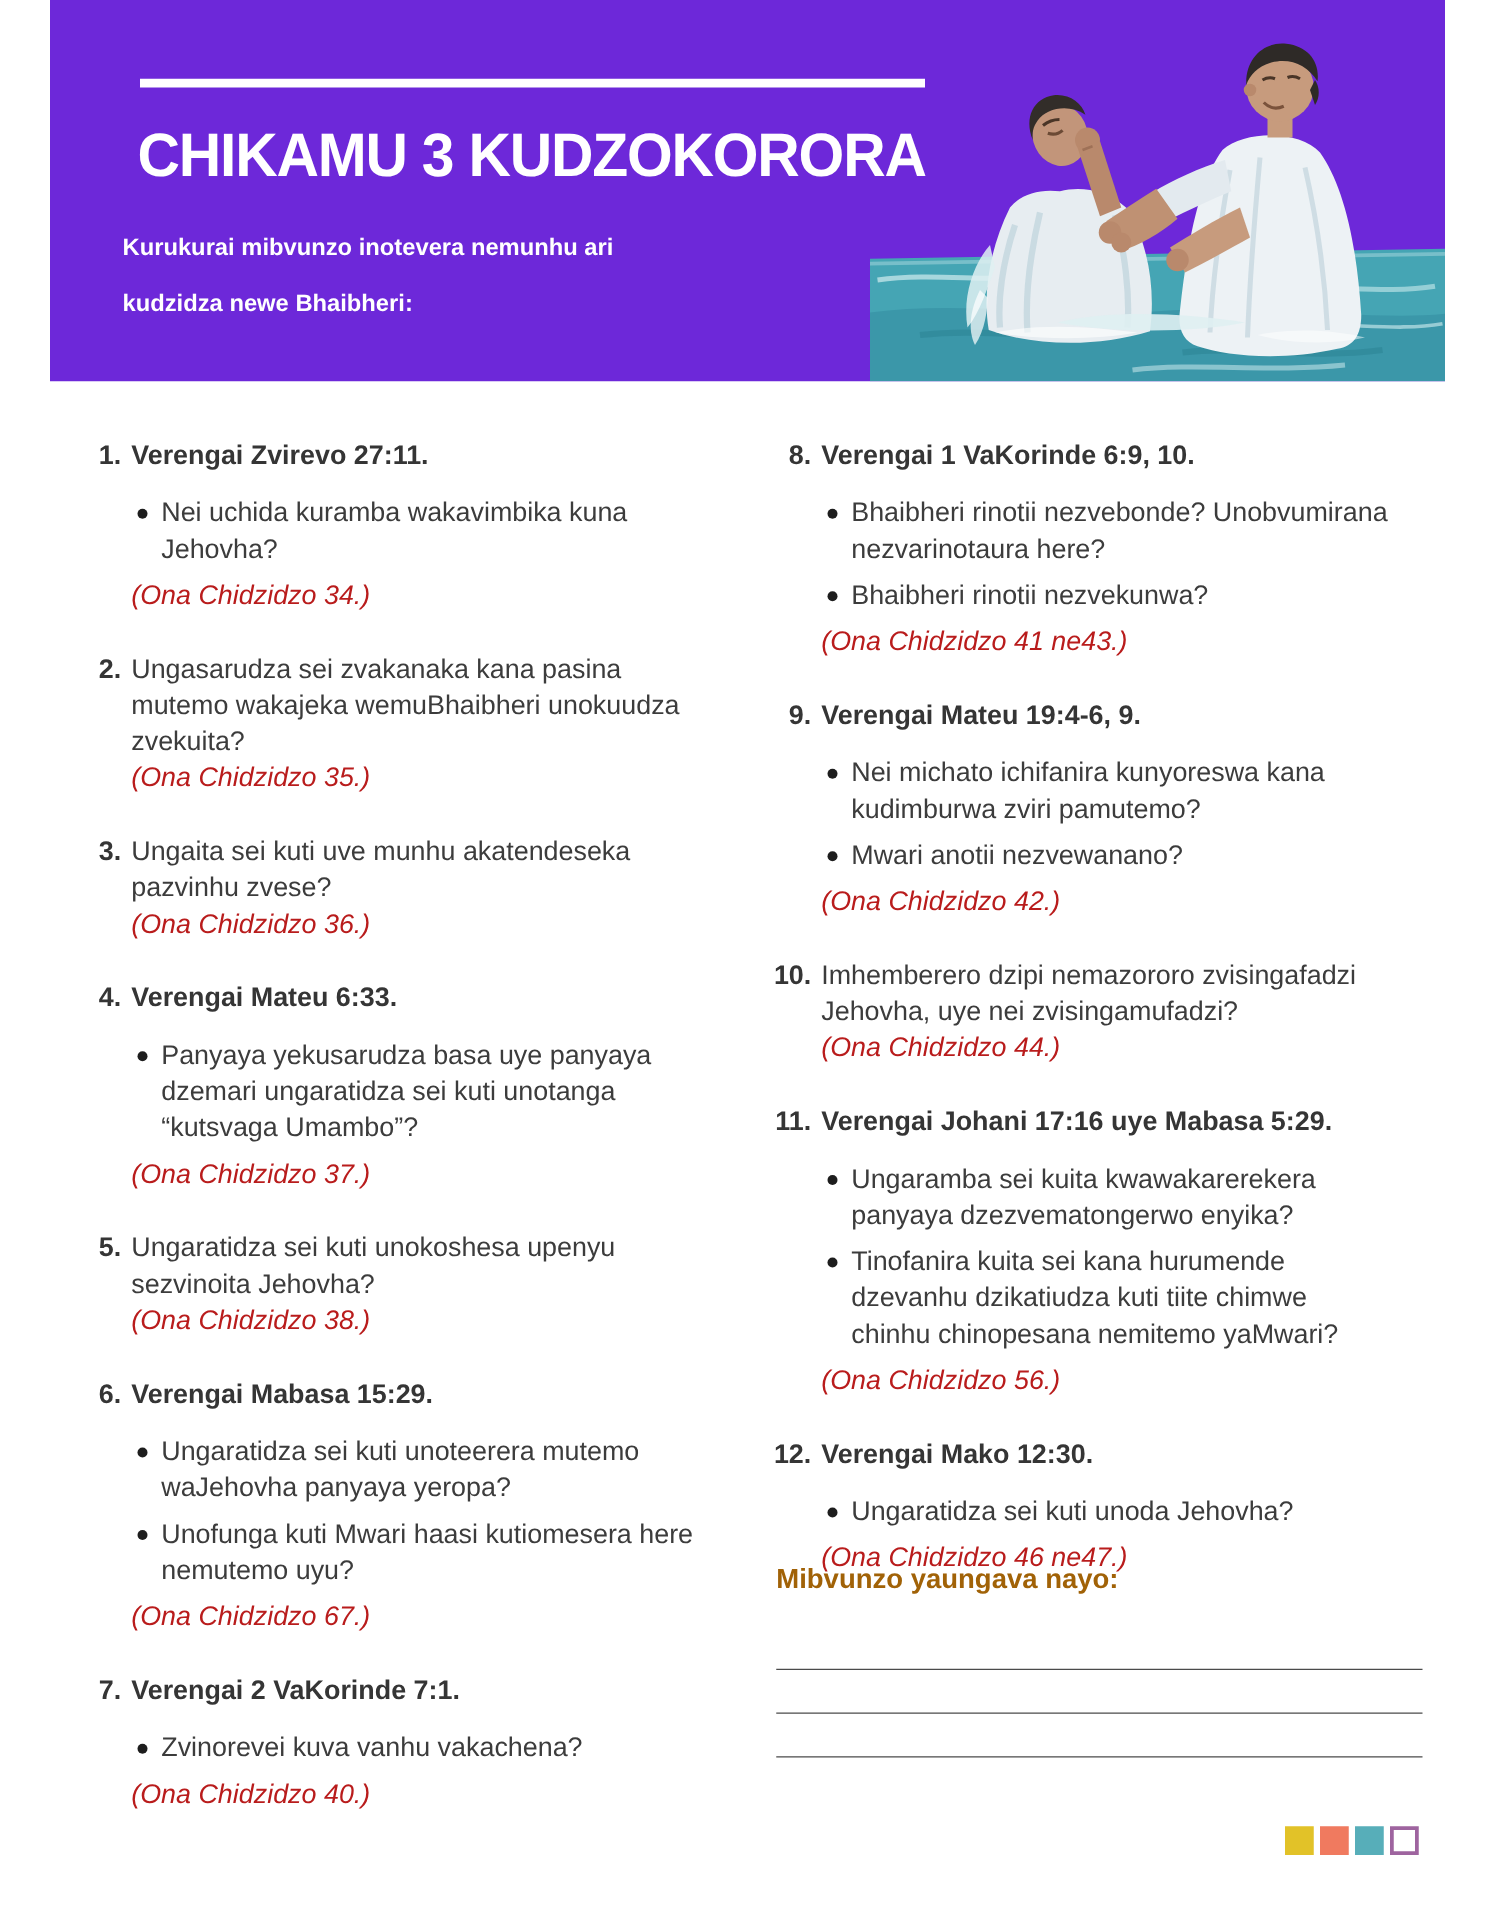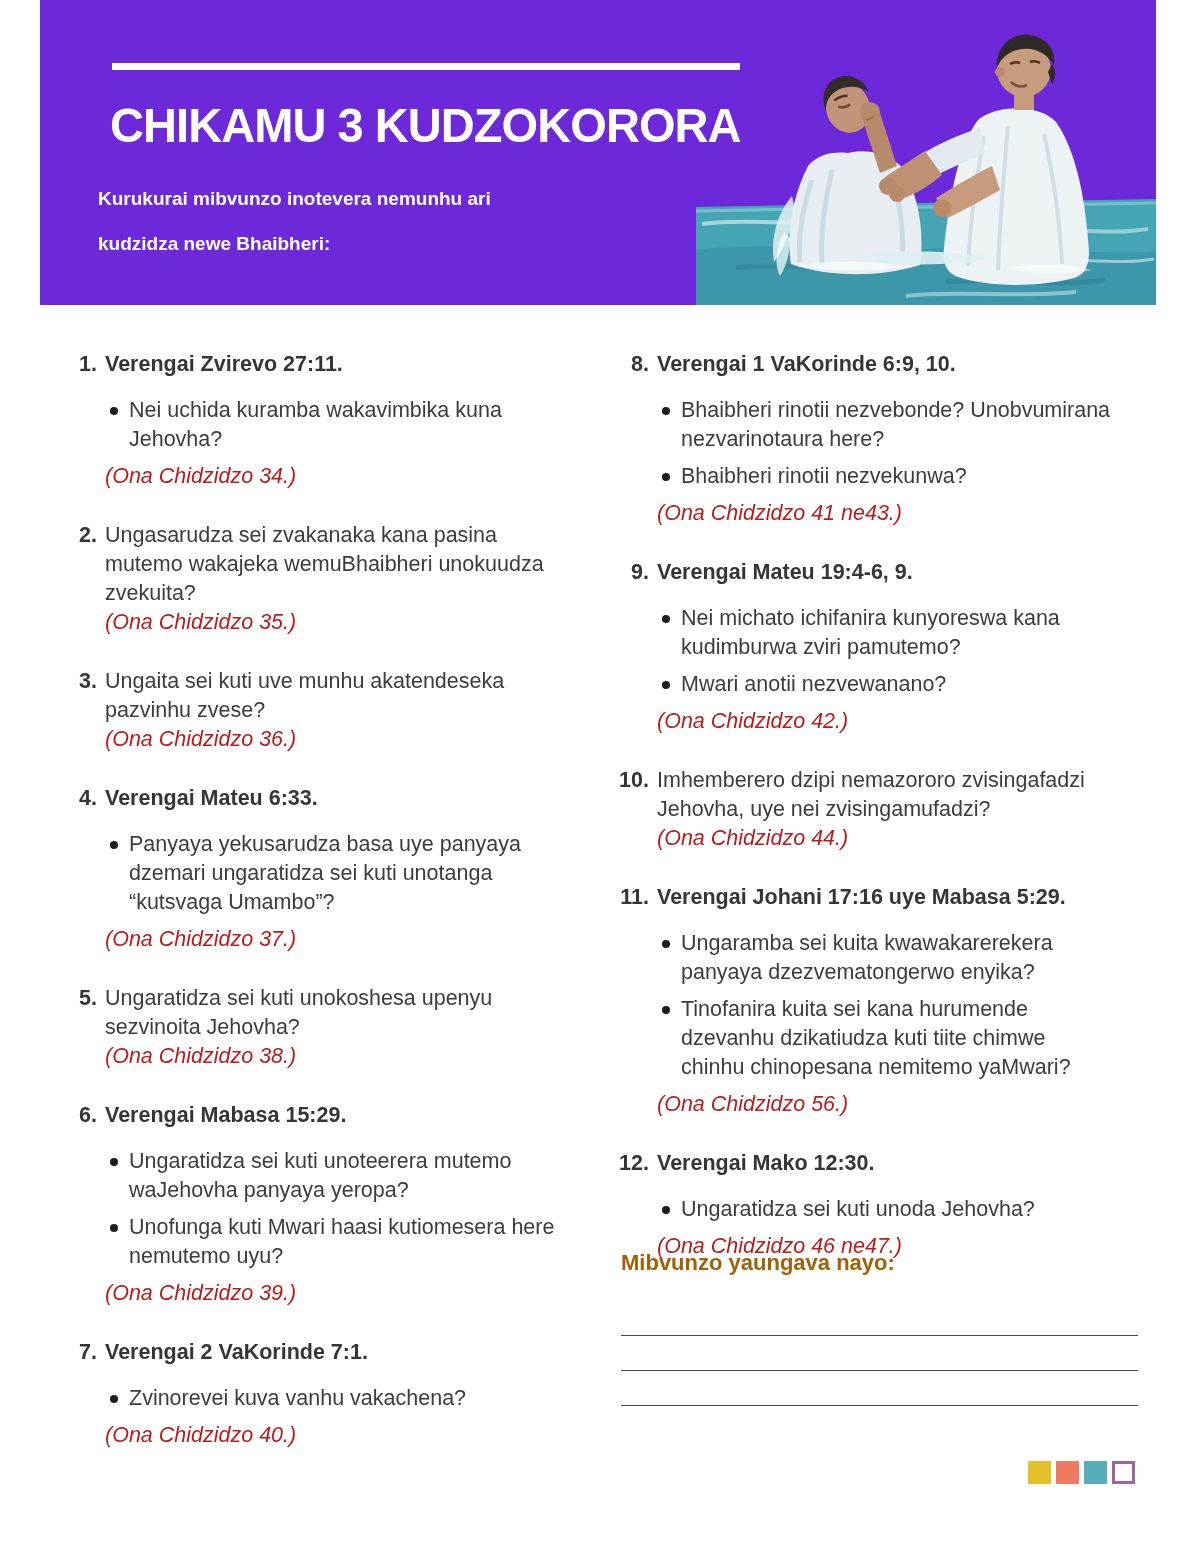--- a/index.html
+++ b/index.html
@@ -150,21 +150,21 @@
         <div class="q-question">Ungaratidza sei kuti unokoshesa upenyu sezvinoita Jehovha?</div>
         <div class="q-ref">(Ona Chidzidzo 38.)</div>
       </div>
     </div>
     <div class="q-item">
       <div class="q-num">6.</div>
       <div class="q-body">
         <div class="q-heading">Verengai Mabasa 15:29.</div>
         <div class="q-bullet">Ungaratidza sei kuti unoteerera mutemo waJehovha panyaya yeropa?</div>
         <div class="q-bullet">Unofunga kuti Mwari haasi kutiomesera here nemutemo uyu?</div>
-        <div class="q-ref">(Ona Chidzidzo 39.)</div>
+        <div class="q-ref">(Ona Chidzidzo 67.)</div>
       </div>
     </div>
     <div class="q-item">
       <div class="q-num">7.</div>
       <div class="q-body">
         <div class="q-heading">Verengai 2 VaKorinde 7:1.</div>
         <div class="q-bullet">Zvinorevei kuva vanhu vakachena?</div>
         <div class="q-ref">(Ona Chidzidzo 40.)</div>
       </div>
     </div>

